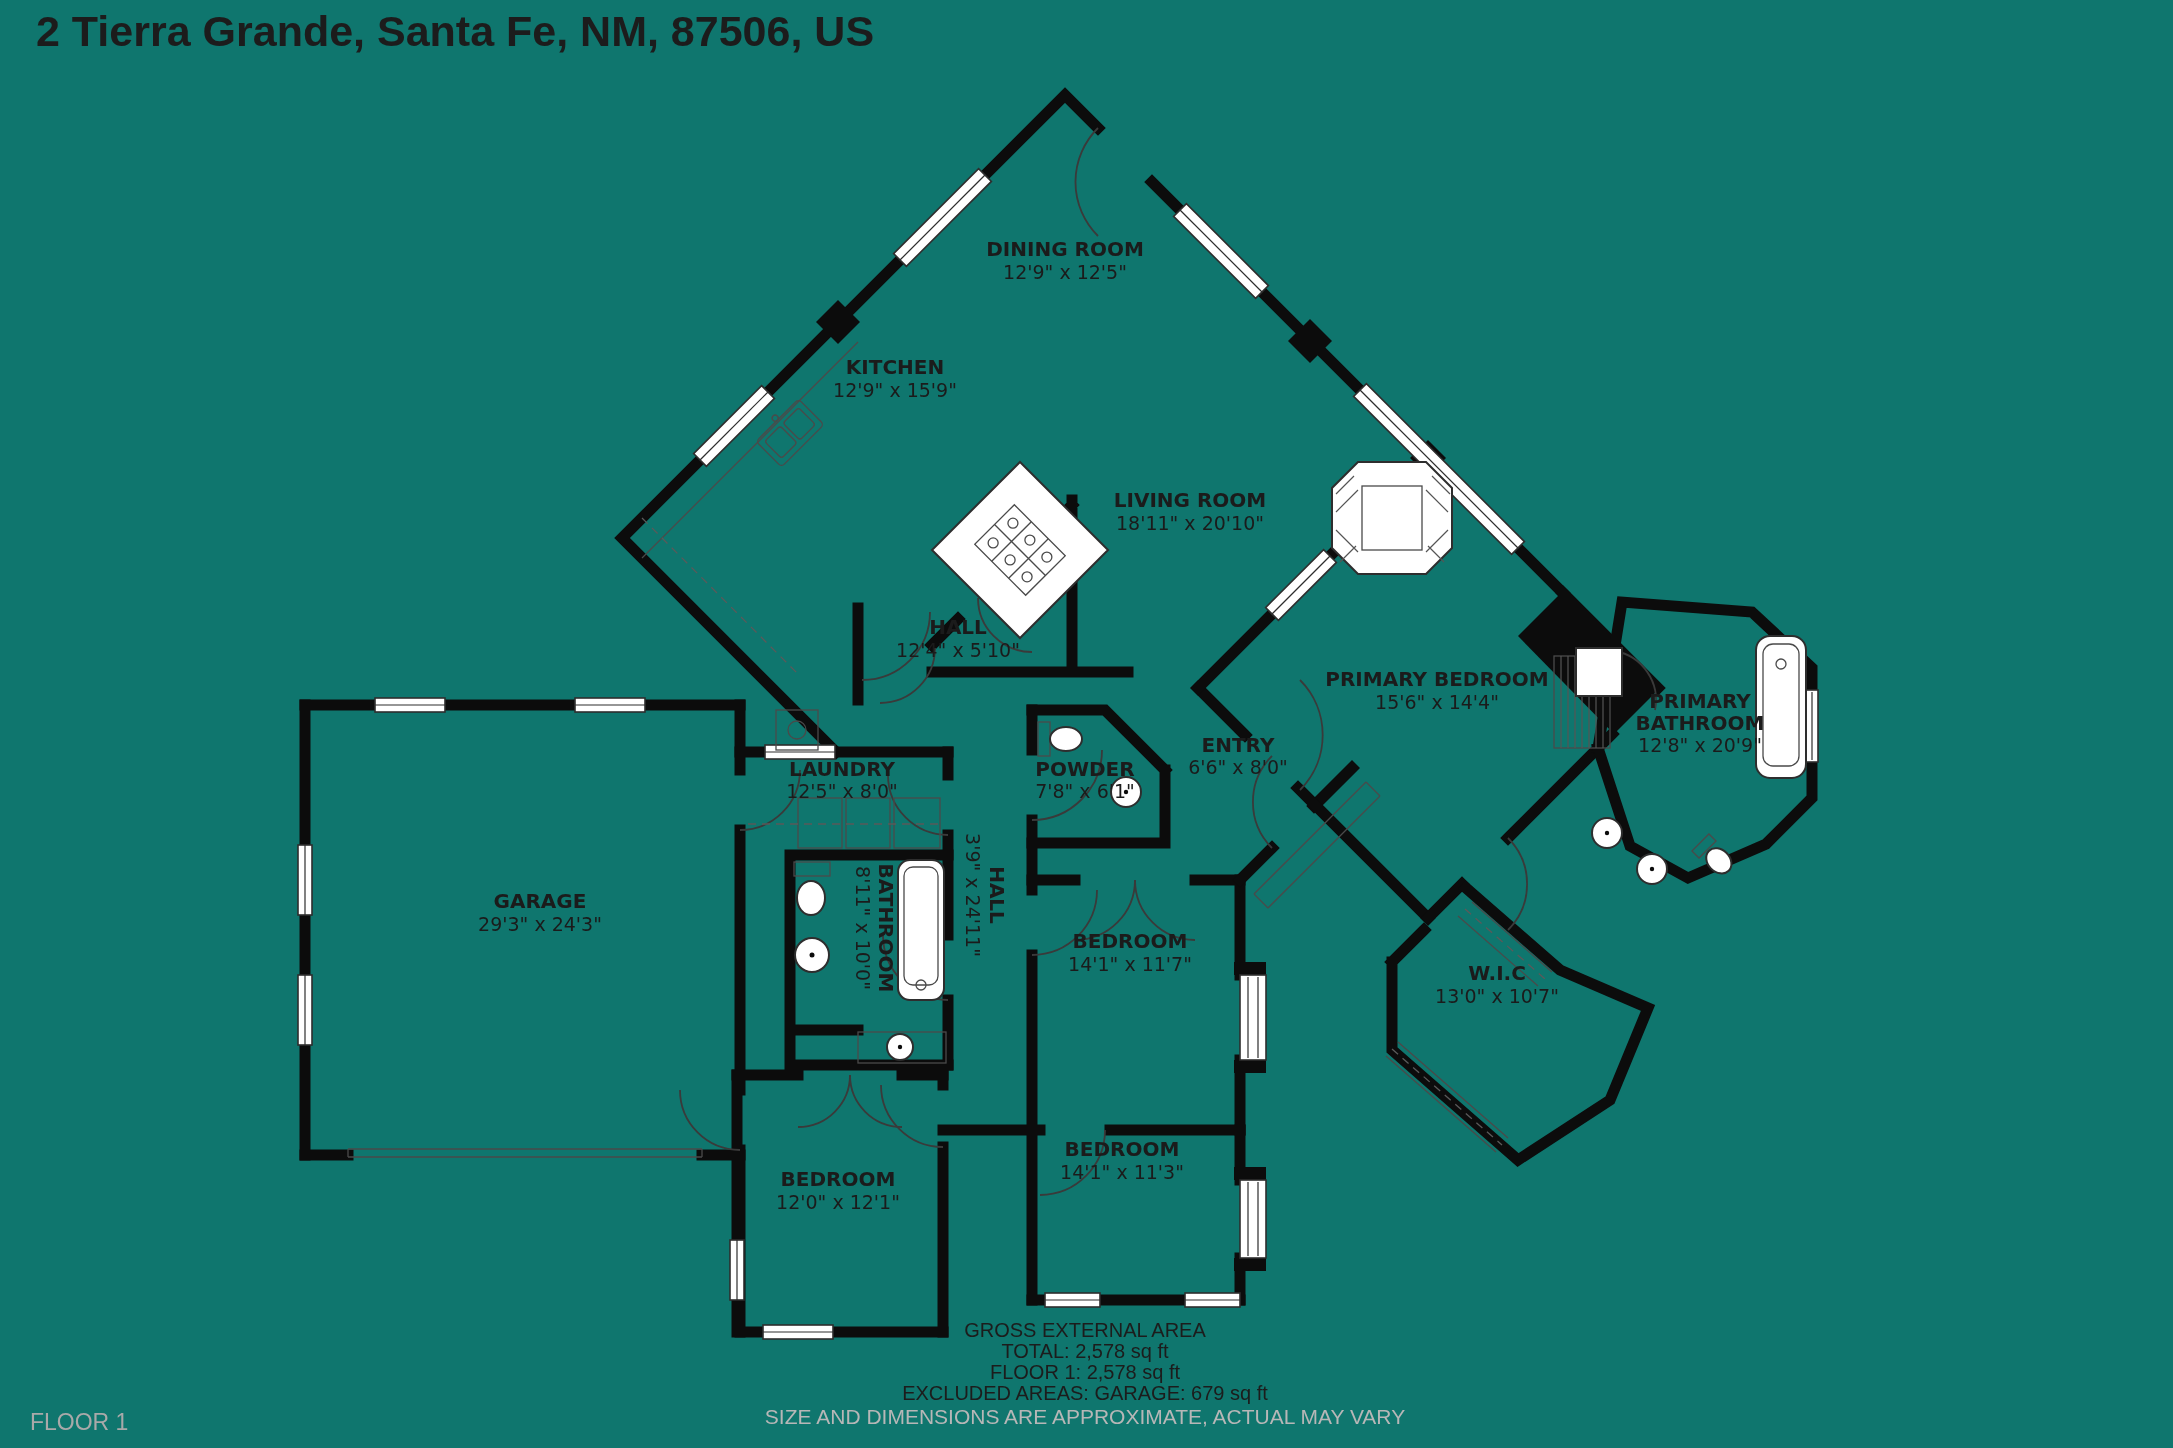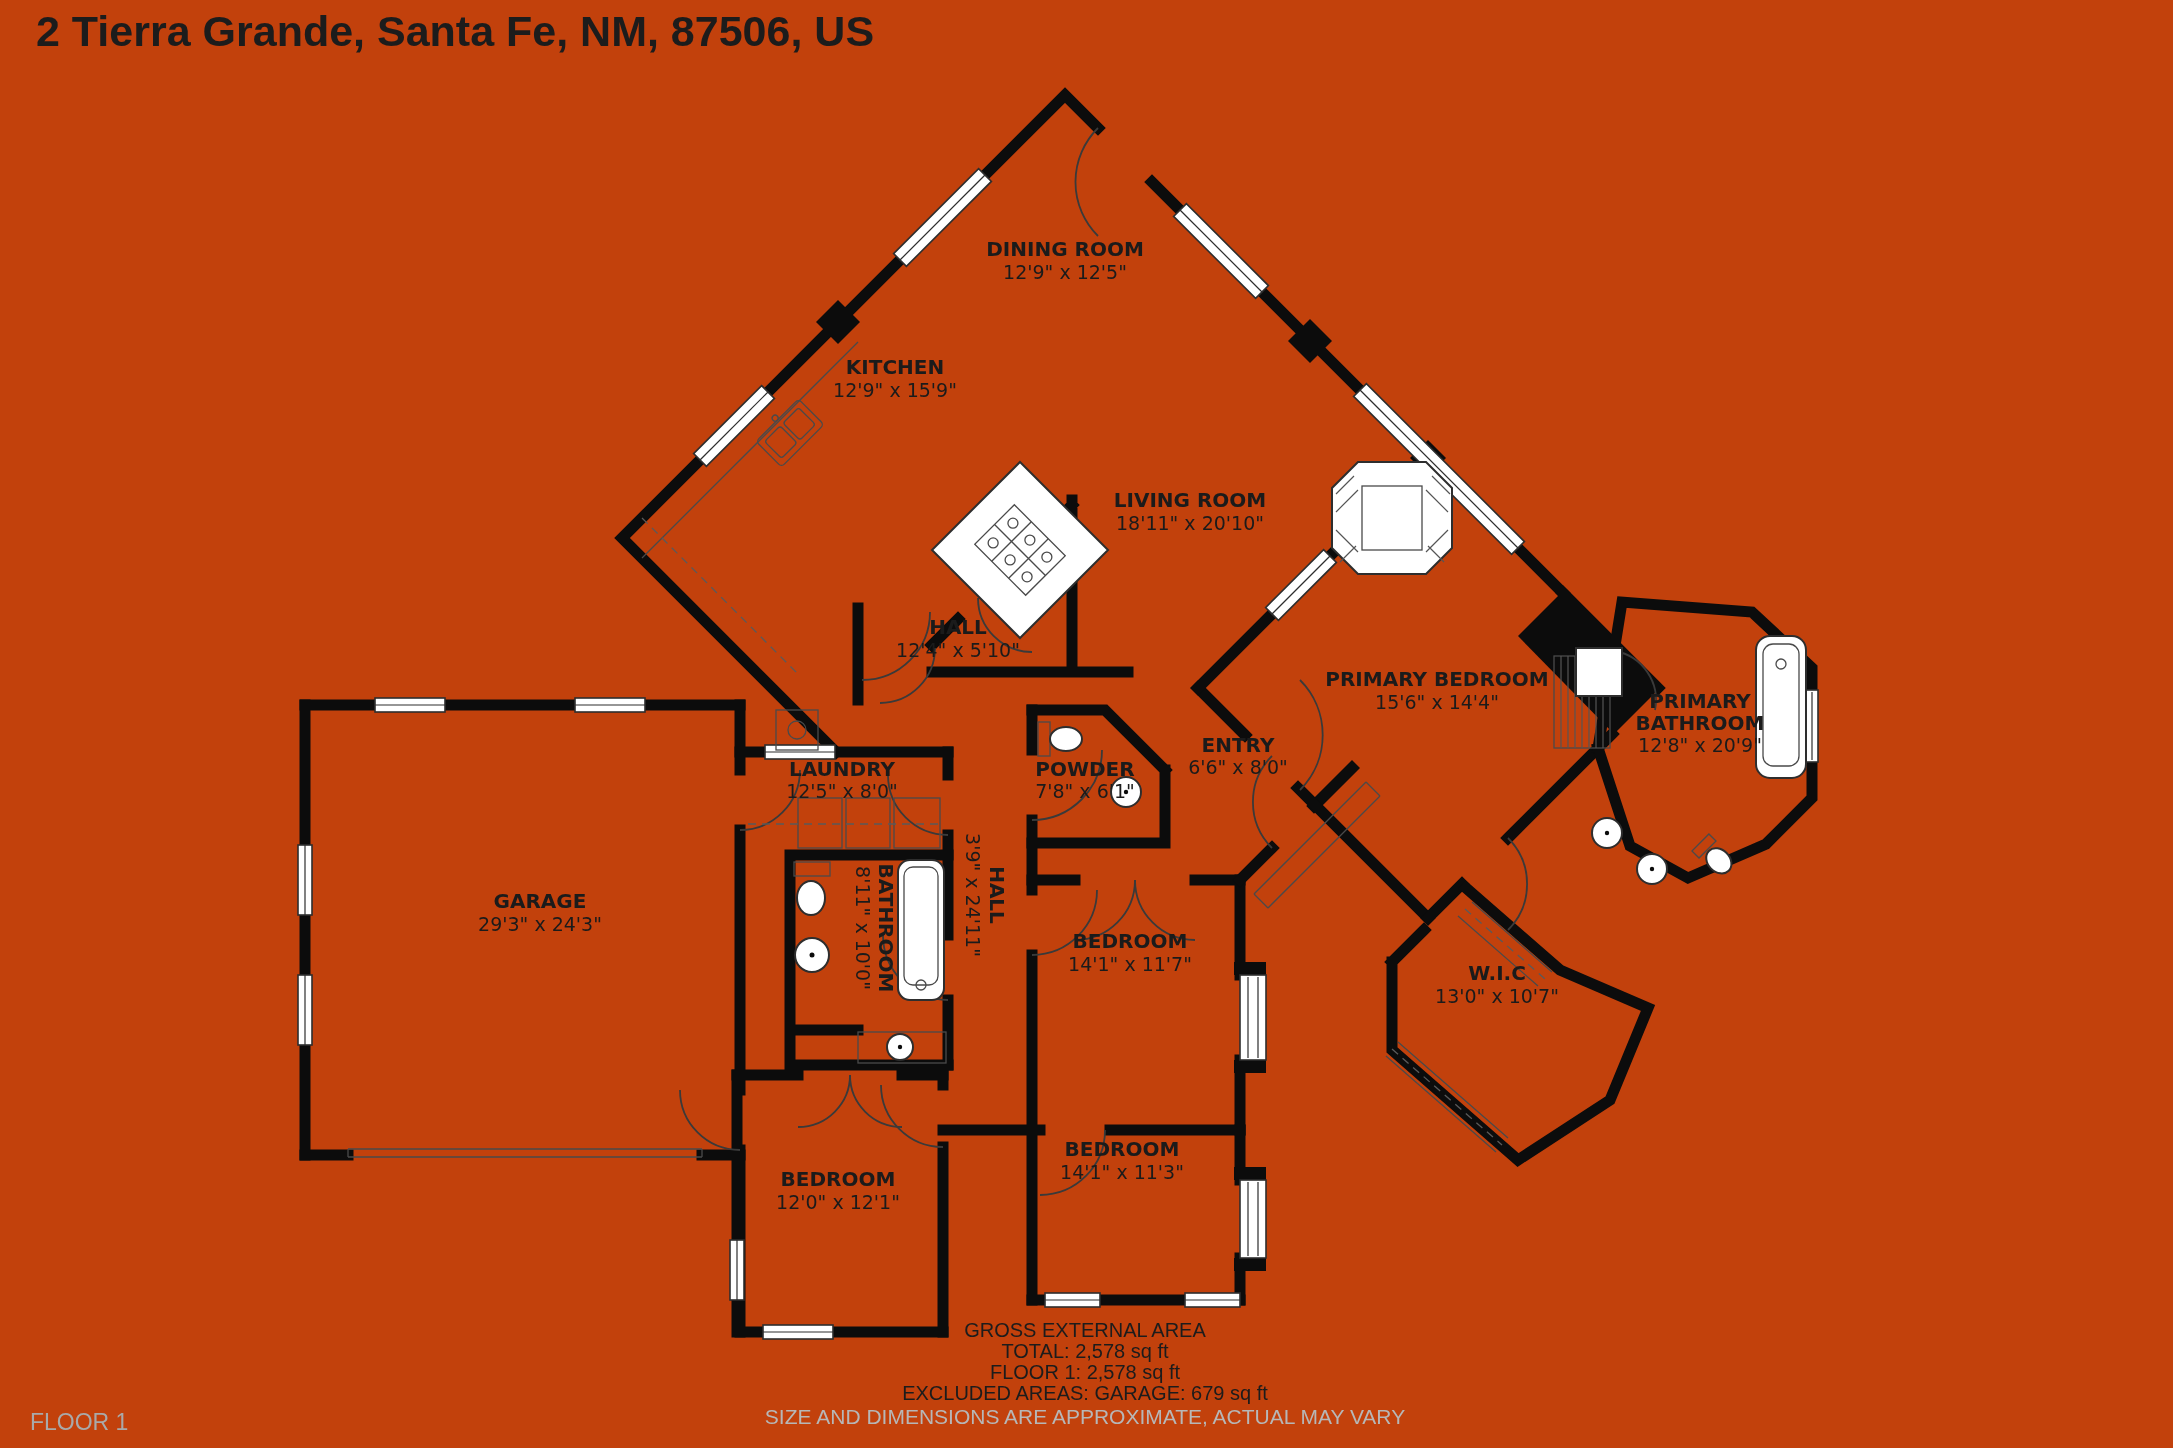--- a/index.html
+++ b/index.html
@@ -1,16 +1,16 @@
 <!DOCTYPE html>
 <html><head>
 <meta charset="utf-8">
 <style>
   html,body{margin:0;padding:0;background:#ffffff;}
-  .page{position:relative;width:2173px;height:1448px;background:#c2410c;overflow:hidden;}
+  .page{position:relative;width:2173px;height:1448px;background:#0f766e;overflow:hidden;}
   svg{display:block;}
   .title-text{font:600 43px "Liberation Sans",sans-serif;fill:#1c1c1c;}
   .room-name{font:600 20px "DejaVu Sans",sans-serif;fill:#1b1b1b;text-anchor:middle;}
   .room-dims{font:400 19px "DejaVu Sans",sans-serif;fill:#1b1b1b;text-anchor:middle;}
   .footer-line{font:400 20px "Liberation Sans",sans-serif;fill:#1c1c1c;text-anchor:middle;}
   .footer-muted{font:400 21px "Liberation Sans",sans-serif;fill:#b7b7b7;text-anchor:middle;}
   .floor-tag{font:400 23px "Liberation Sans",sans-serif;fill:#a9a9a9;}
   .wall{stroke:#0c0c0c;stroke-width:11;fill:none;stroke-linecap:square;}
   .blk{fill:#0c0c0c;stroke:none;}
   .door{stroke:#3a3a3a;stroke-width:1.8;fill:none;}

